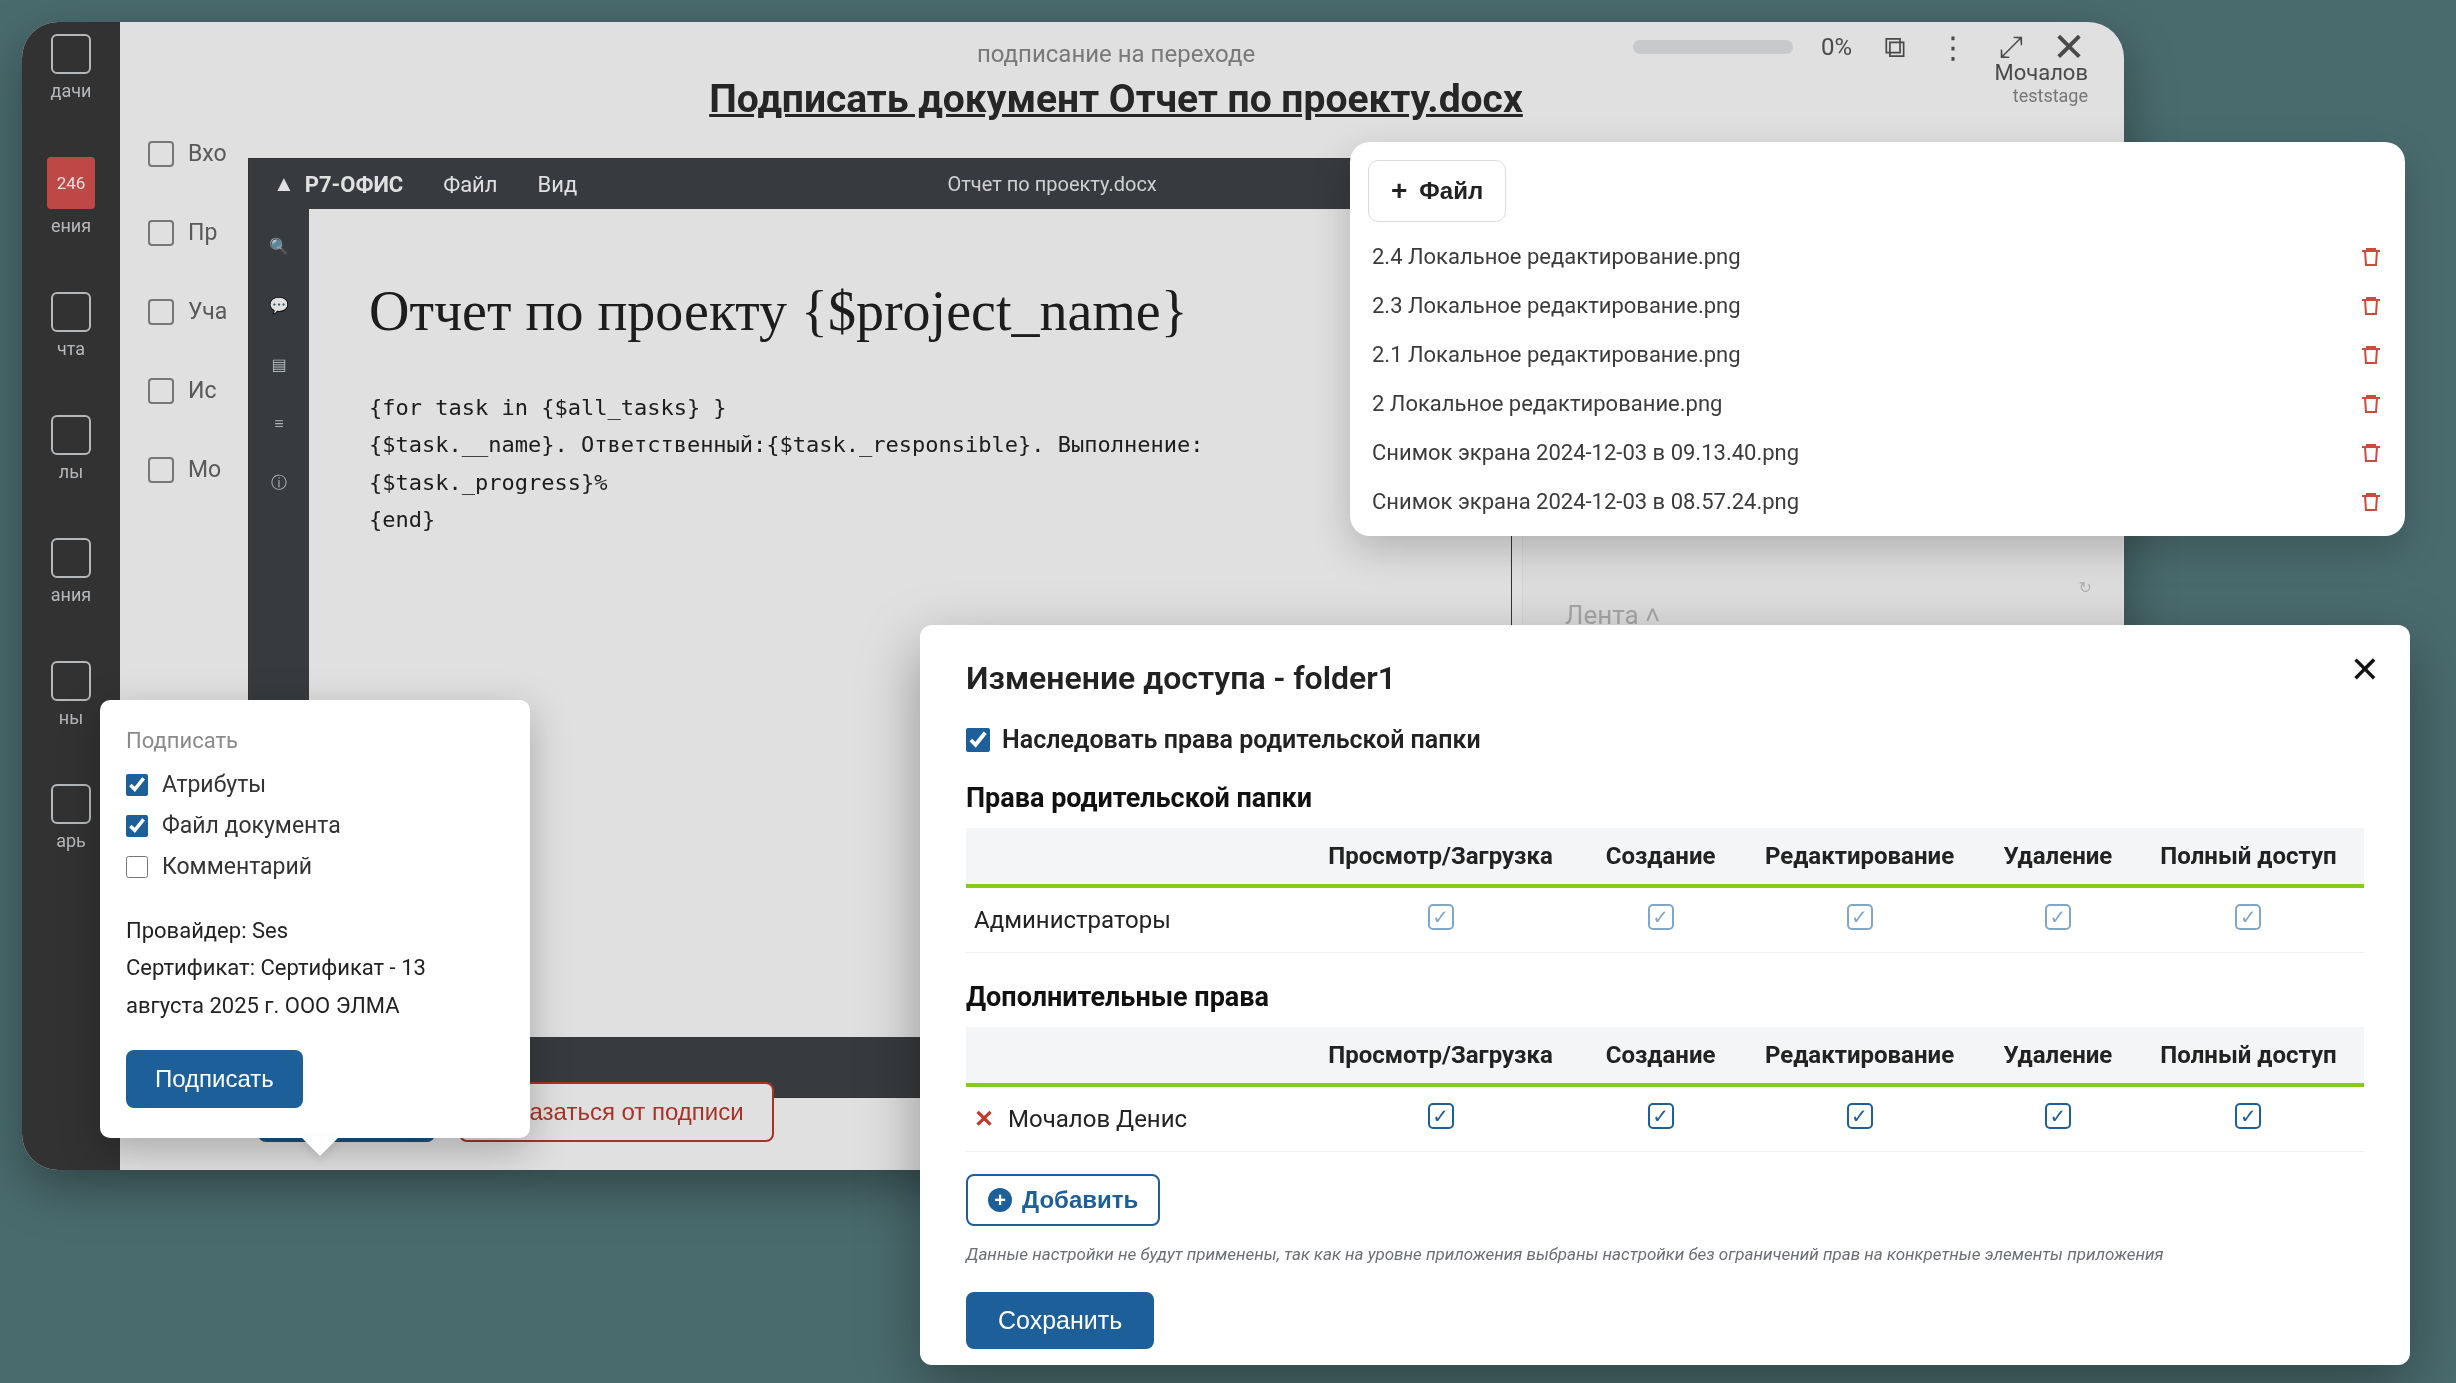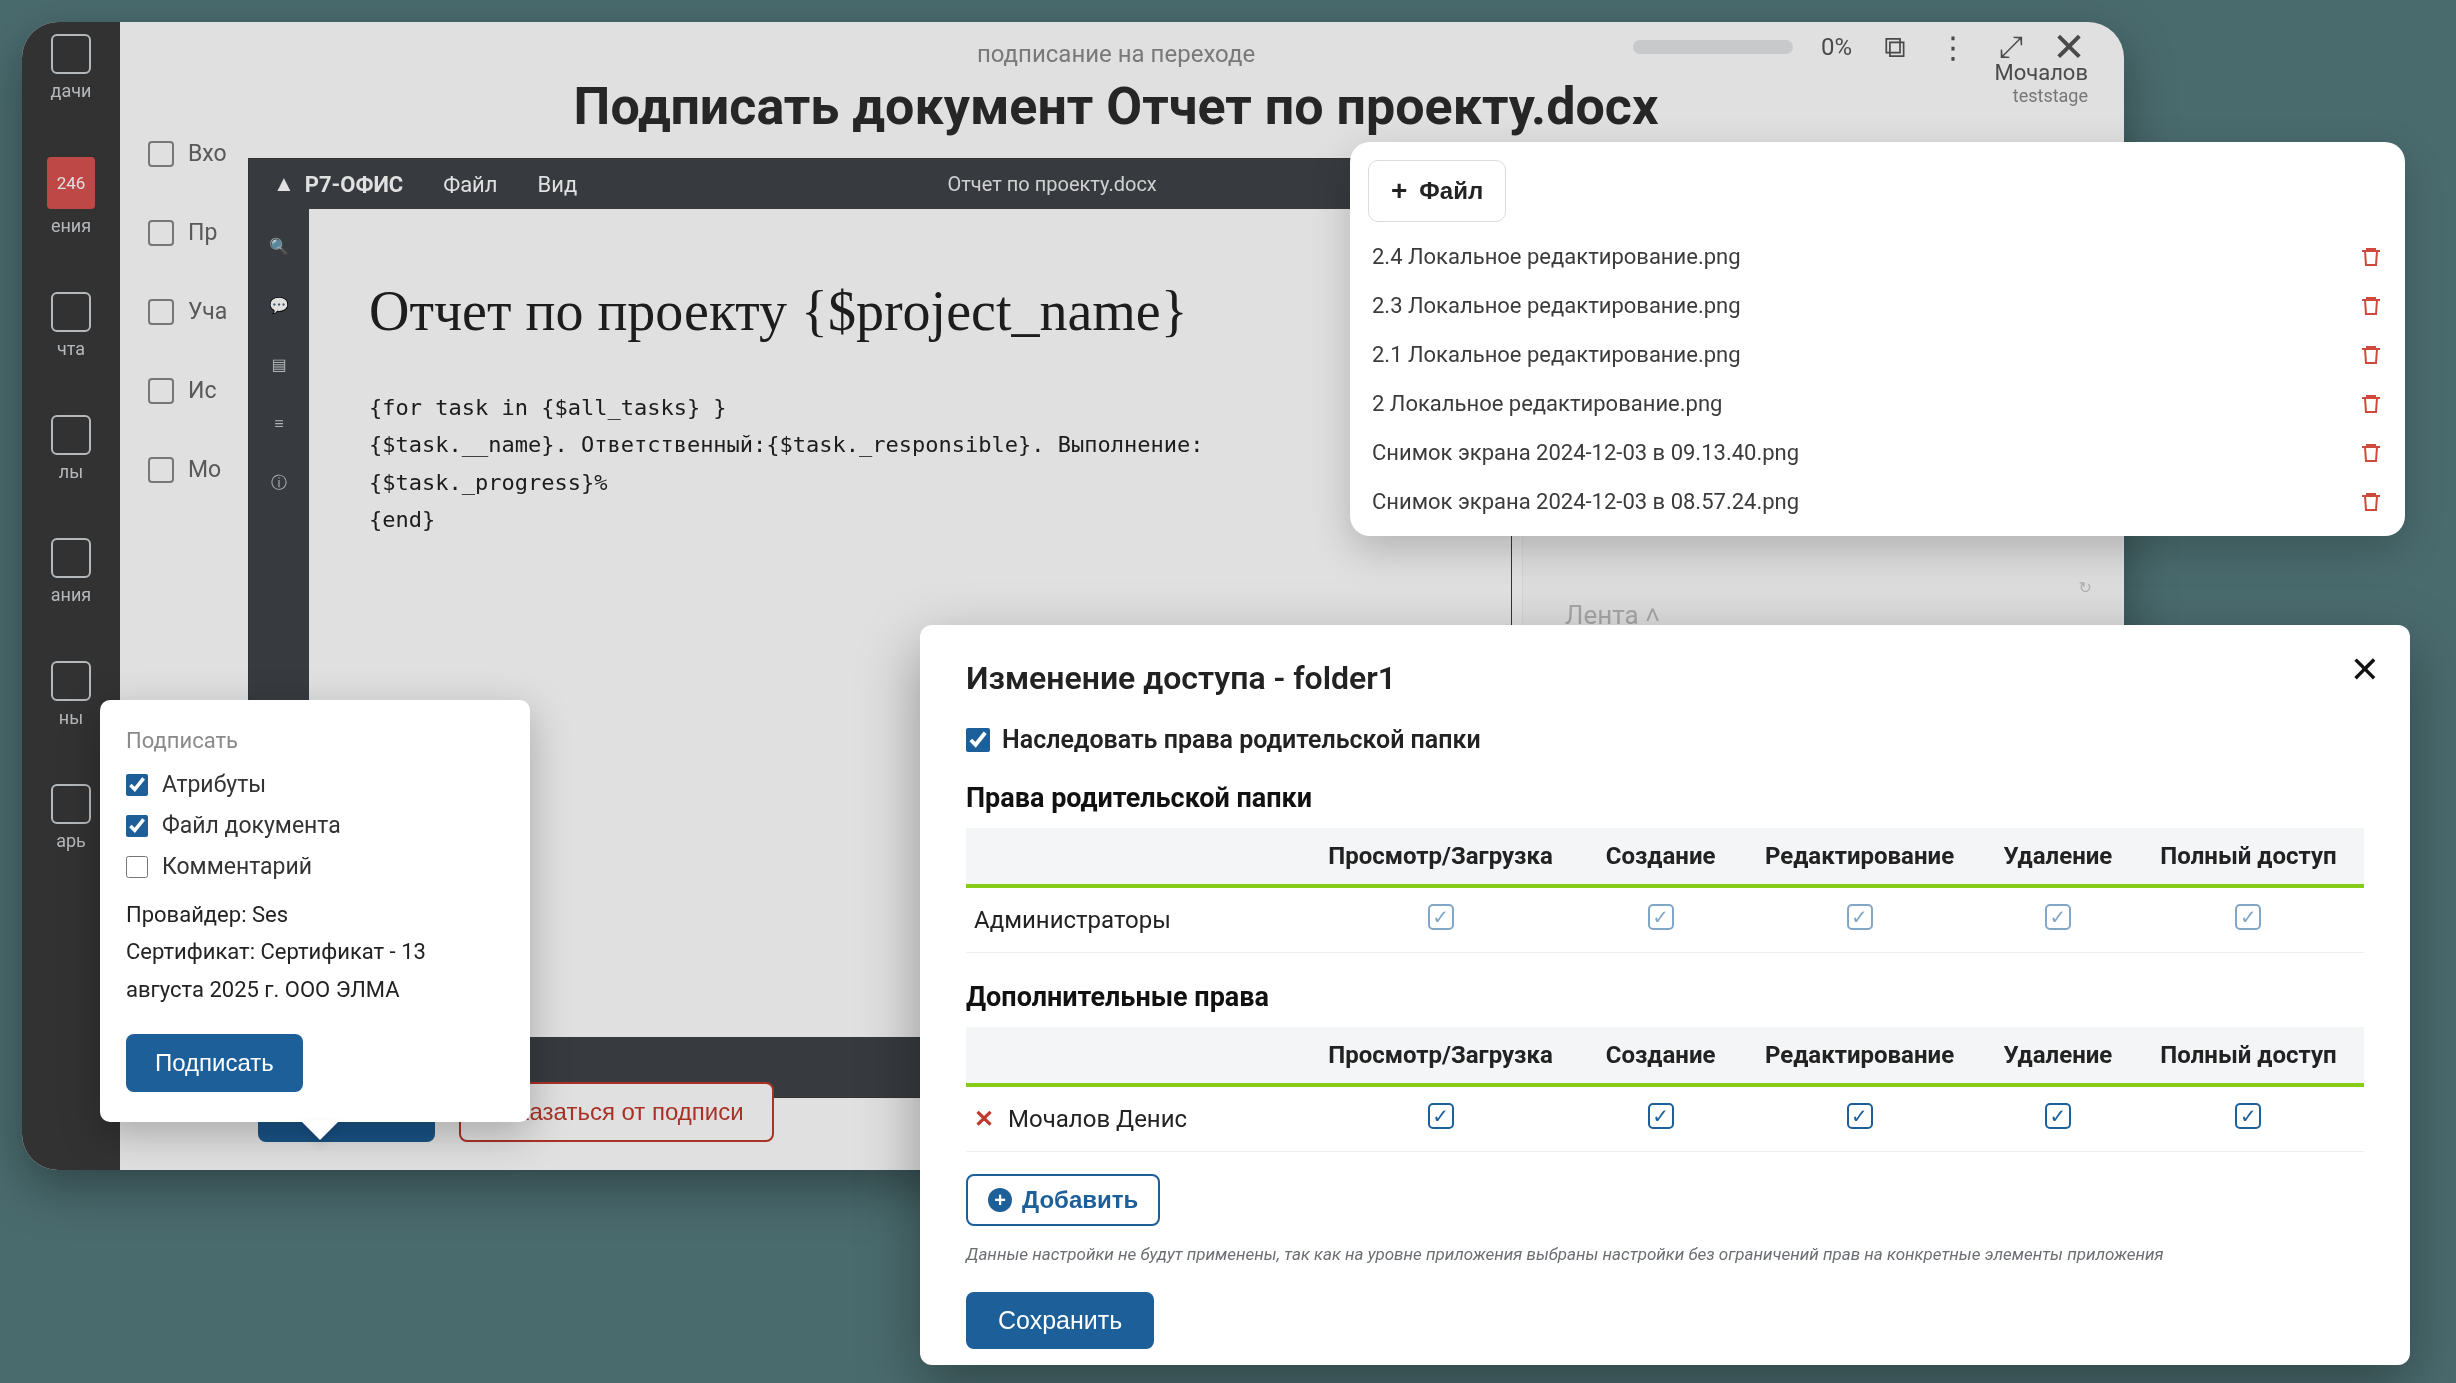--- a/index.html
+++ b/index.html
@@ -19,21 +19,21 @@
   display:flex; flex-direction:column; align-items:center; padding-top:12px; gap:56px;
   color:#cfd2d5; font-size:18px;
 }
 .left-rail .badge { background:#d9534f; color:#fff; font-size:17px; padding:16px 10px; border-radius:4px; }
 .left-rail .item { display:flex; flex-direction:column; align-items:center; gap:6px; }
 .left-rail .ic { width:40px; height:40px; border:2px solid #cfd2d5; border-radius:6px; }
 
 
 .hdr { position:absolute; left:98px; top:0; right:0; padding:18px 52px 0 40px;text-align:center; }
 .hdr .breadcrumb { color:#8a8a8a; font-size:24px; }
-.hdr h1 { font-size:52px; font-weight:700; color:#2c2c2c; margin-top:8px; }
+.hdr h1 { font-size:39px; font-weight:700; color:#2c2c2c; margin-top:8px;text-decoration:underline; }
 .hdr .right-ctrls { position:absolute; right:40px; top:10px; display:flex; align-items:center; gap:28px; color:#555; }
 .hdr .progress { width:160px; height:14px; border-radius:7px; background:#e3e5e7; position:relative; }
 .hdr .pct { font-size:24px; color:#555; }
 .hdr .icbtn { width:30px; height:30px; color:#555; display:inline-flex; align-items:center; justify-content:center; font-size:30px; }
 
 
 .nav2 { position:absolute; left:126px; top:118px; display:flex; flex-direction:column; gap:52px; color:#666; font-size:23px; }
 .nav2 .row { display:flex; align-items:center; gap:14px; }
 .nav2 .ic { width:26px; height:26px; border:2px solid #888; border-radius:4px; }
 
@@ -61,21 +61,21 @@
 .btn-danger-outline { background:#fff; color:#c0392b; border:2px solid #c0392b; }
 
 
 .signpop {
   position:absolute; left:100px; top:700px; width:430px; background:#fff;
   border-radius:10px; box-shadow:0 12px 40px rgba(0,0,0,.25); padding:28px 26px 30px; color:#333; font-size:23px;
 }
 .signpop .title { color:#8a8a8a; font-size:22px; margin-bottom:18px; }
 .signpop .chk { display:flex; align-items:center; gap:14px; margin:14px 0; }
 .signpop .chk input { width:22px; height:22px; accent-color:#1d5f99; }
-.signpop .info { margin-top:16px; line-height:1.7; font-size:22px; color:#222; }
+.signpop .info { margin-top:32px; line-height:1.7; font-size:22px; color:#222; }
 .signpop .btn-primary { margin-top:26px; }
 .signpop .tail {
   position:absolute; left:200px; bottom:-18px; width:0; height:0;
   border-left:20px solid transparent; border-right:20px solid transparent; border-top:20px solid #fff;
   filter: drop-shadow(0 4px 4px rgba(0,0,0,.1));
 }
 
 
 .userchip { position:absolute; right:36px; top:38px; text-align:right; color:#555; font-size:22px; }
 .userchip .small { font-size:18px; color:#888; }

